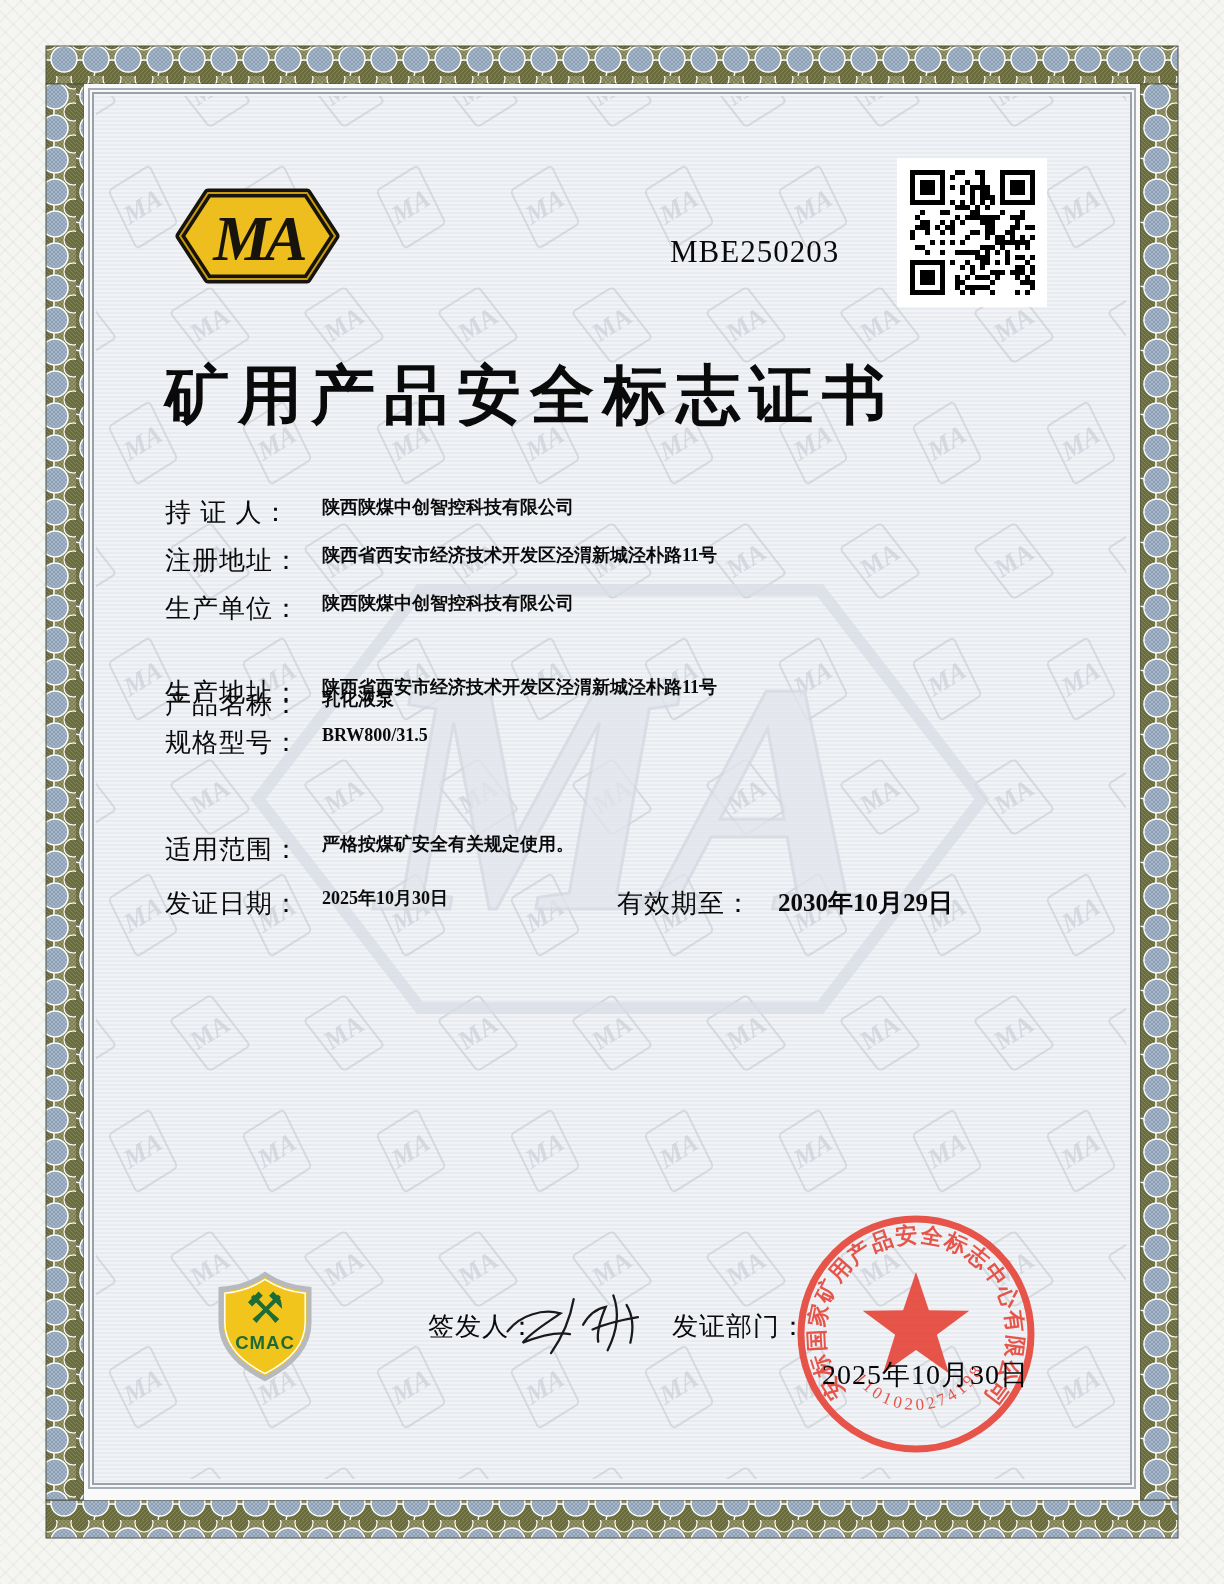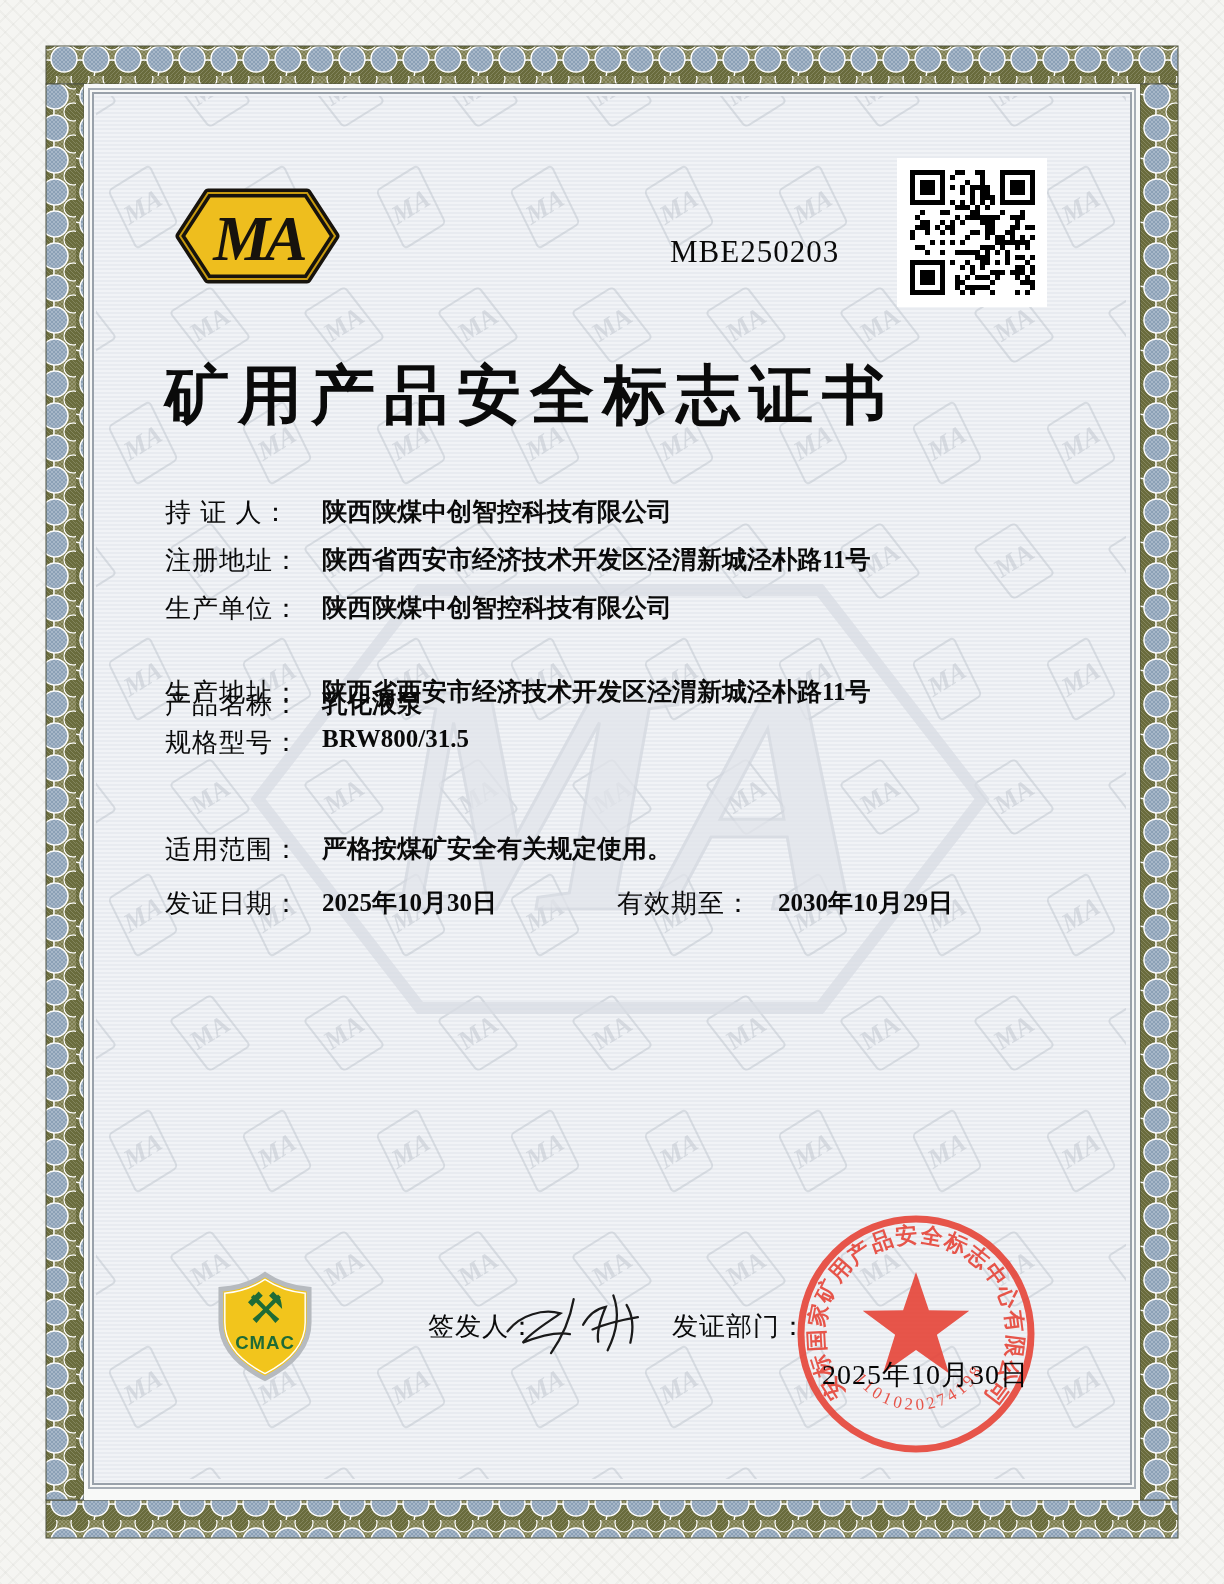--- a/index.html
+++ b/index.html
@@ -24,21 +24,21 @@
   .bigwm{position:absolute;left:250px;top:563px;width:740px;height:472px;opacity:.75;pointer-events:none;}
   .ma-logo{position:absolute;left:175px;top:185px;width:165px;height:102px;}
   .certno-label{position:absolute;left:475px;top:226px;font-size:28px;letter-spacing:2px;}
   .certno-value{position:absolute;left:670px;top:222px;font-family:"Liberation Serif",serif;font-size:31px;letter-spacing:1px;margin-top:12px;}
   .qr-box{position:absolute;left:897px;top:158px;width:150px;height:149px;background:#ffffff;}
   .qr-box svg{position:absolute;left:13px;top:12px;}
   .title{position:absolute;left:0;top:352px;width:1060px;margin:0;text-align:center;
     font-family:"Liberation Serif",serif;font-weight:900;font-size:64px;letter-spacing:9px;}
   .frow{position:absolute;left:165px;width:900px;height:36px;font-size:26px;}
   .flabel{position:absolute;left:0;top:0;letter-spacing:1px;}
-  .fvalue{position:absolute;left:157px;top:0;font-family:"Liberation Serif",serif;font-weight:bold;font-size:25px;white-space:nowrap;}
+  .fvalue{position:absolute;left:157px;top:0;font-family:"Liberation Serif",serif;font-weight:bold;font-size:18px;white-space:nowrap;}
   .fvalue.far{left:335px;}
   .r0{top:495px}.r1{top:543px}.r2{top:591px}.r3{top:675px}.r4{top:687px}.r5{top:725px}.r6{top:784px}.r7{top:832px}
   .rdate{top:886px}.rremark{top:943px}
   .lbl2{position:absolute;left:452px;top:0;letter-spacing:1px;}
   .val2{position:absolute;left:613px;top:0;font-family:"Liberation Serif",serif;font-weight:bold;font-size:25px;white-space:nowrap;}
   .statement{position:absolute;left:166px;top:1096px;width:896px;margin:0;
     font-family:"Liberation Serif",serif;font-weight:bold;font-size:26px;line-height:37px;
     text-indent:52px;text-align:justify;}
   .cmac{position:absolute;left:216px;top:1271px;width:98px;height:111px;}
   .signer-label{position:absolute;left:428px;top:1309px;font-size:26px;letter-spacing:1px;}

